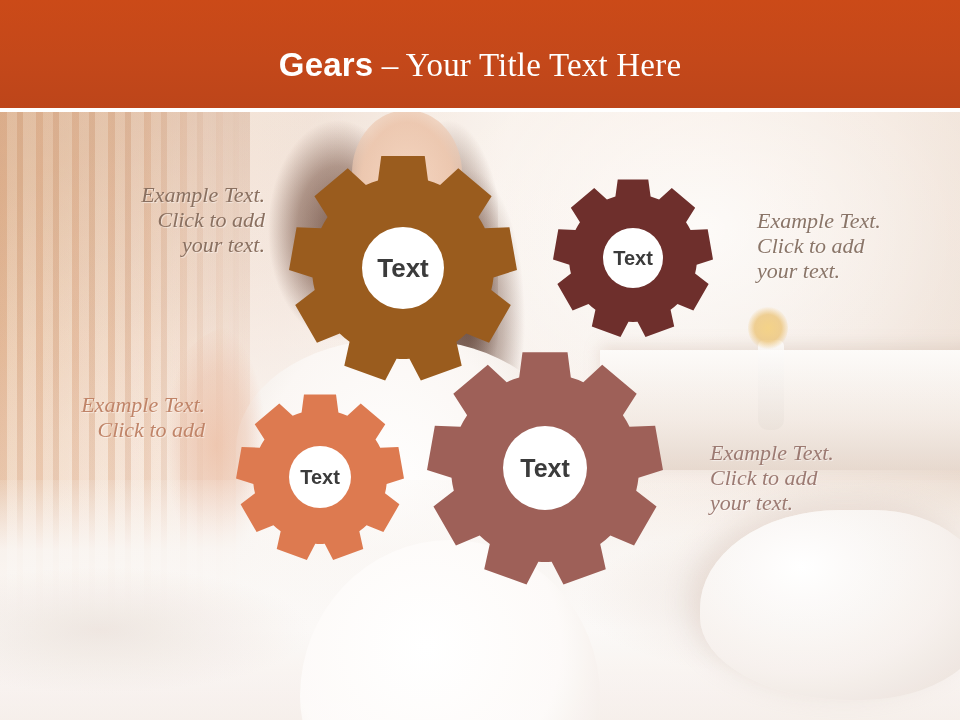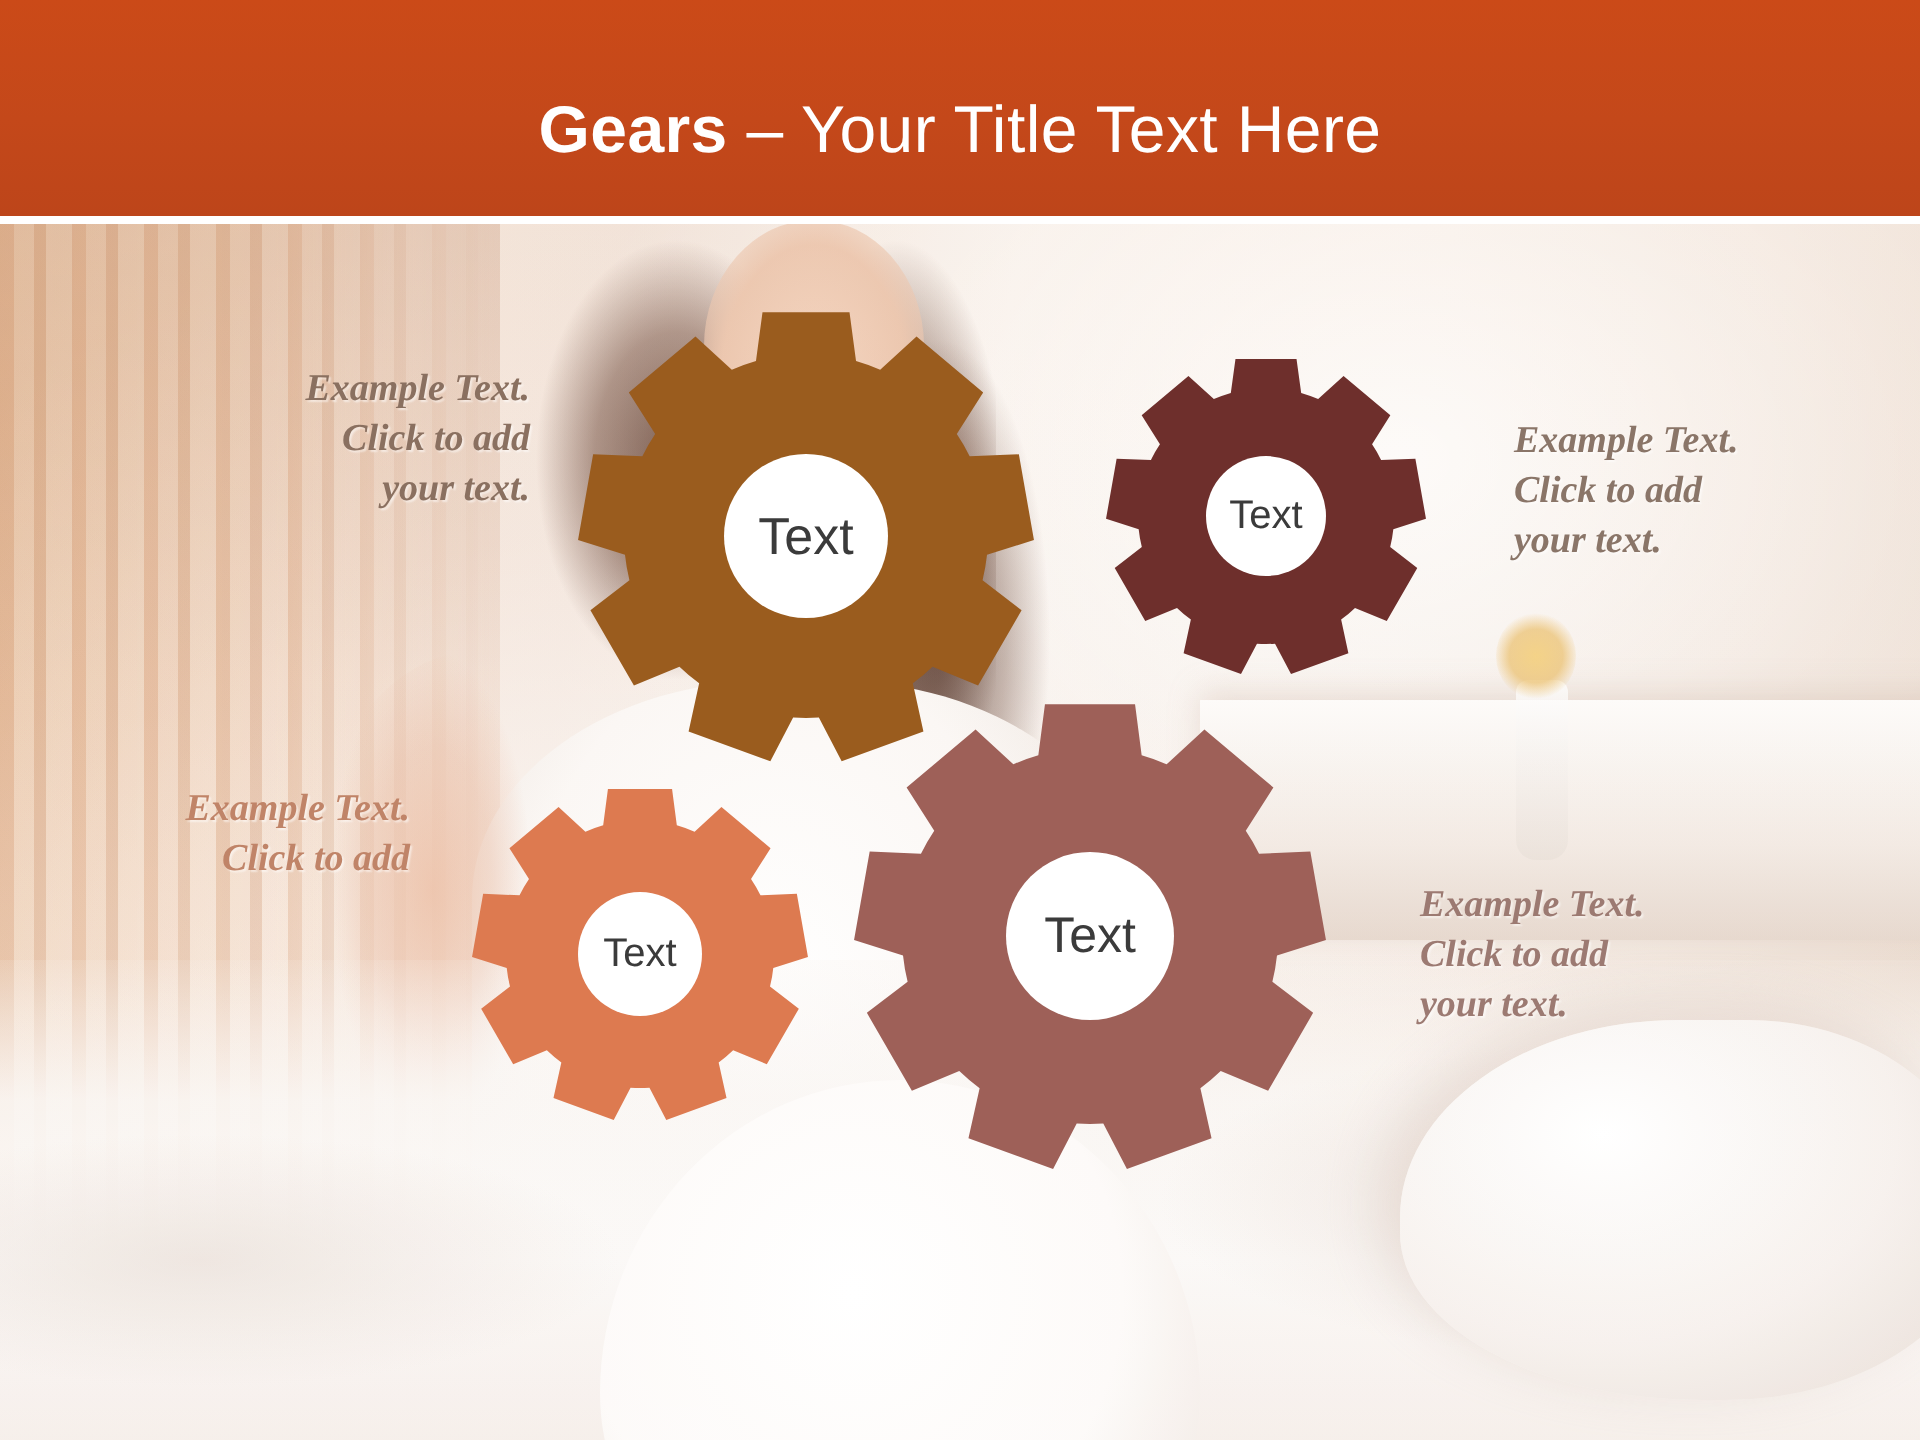--- a/index.html
+++ b/index.html
@@ -157,48 +157,48 @@
     position: absolute;
     left: 0; top: 46px;
     width: 960px;
     text-align: center;
     color: #ffffff;
     font-size: 33px;
     letter-spacing: 0.2px;
     white-space: nowrap;
   }
   #title .t-strong { font-weight: bold; }
-  #title .t-rest { font-weight: normal; }
+  #title .t-rest { font-weight: normal; font-family: Liberation Serif, serif; }
 
   
   .gear {
     position: absolute;
+    font-weight: bold;
   }
   .gear svg { display: block; }
   .gear-label {
     position: absolute;
     left: 0; top: 0;
     width: 100%; height: 100%;
     display: flex;
     align-items: center;
     justify-content: center;
     color: #3b3b3b;
     font-family: "Liberation Sans", sans-serif;
     pointer-events: none;
   }
 
   
   .caption {
     position: absolute;
     font-family: "Liberation Serif", serif;
     font-style: italic;
-    font-size: 19px;
+    font-size: 22px;
     line-height: 25px;
     text-shadow: 1px 1px 1px rgba(255,255,255,0.55);
-    font-weight: bold;
   }
   .caption .ln { display: block; white-space: nowrap; }
   .cap-right { text-align: right; }
   .cap-left { text-align: left; }
 </style>
 </head>
 <body>
 
 <div id="slide">
 

